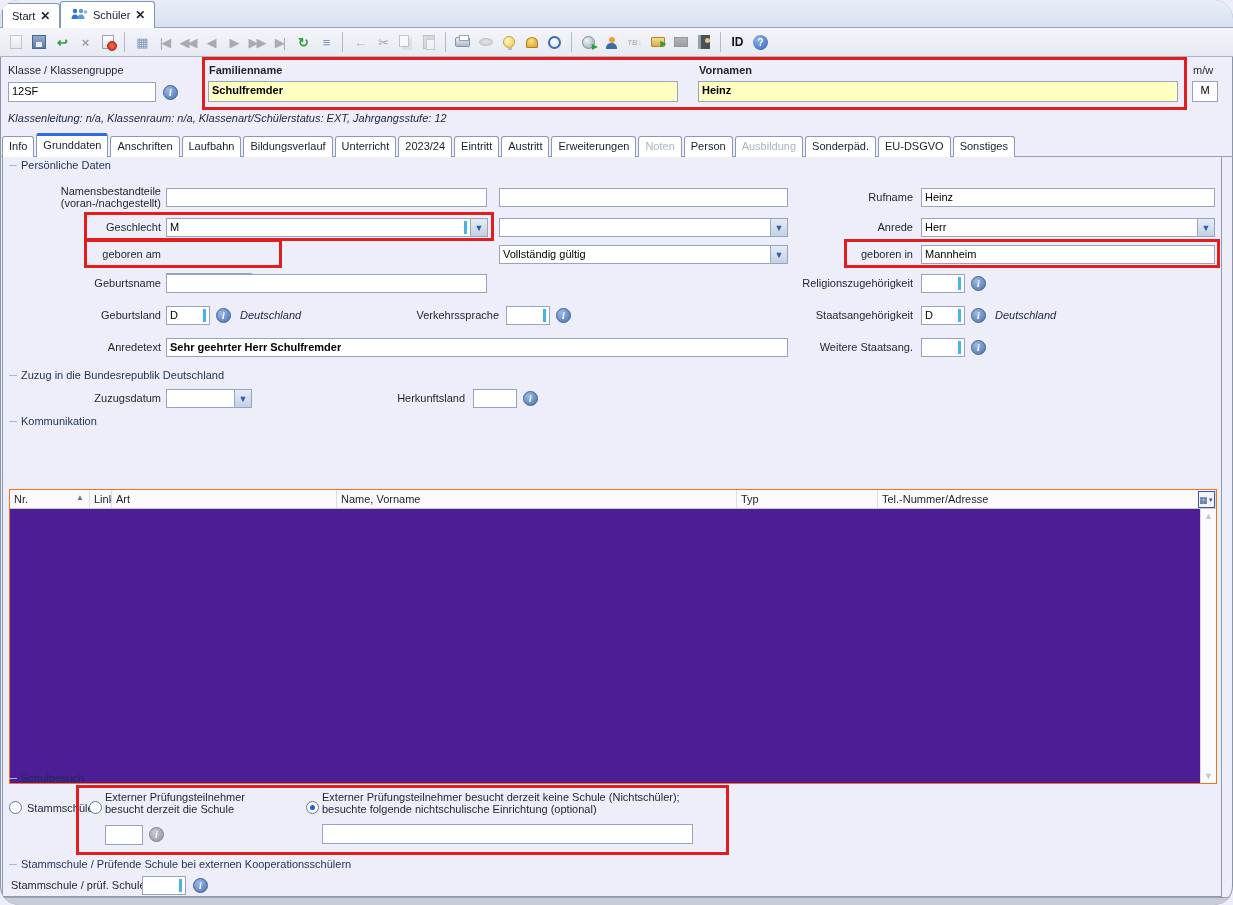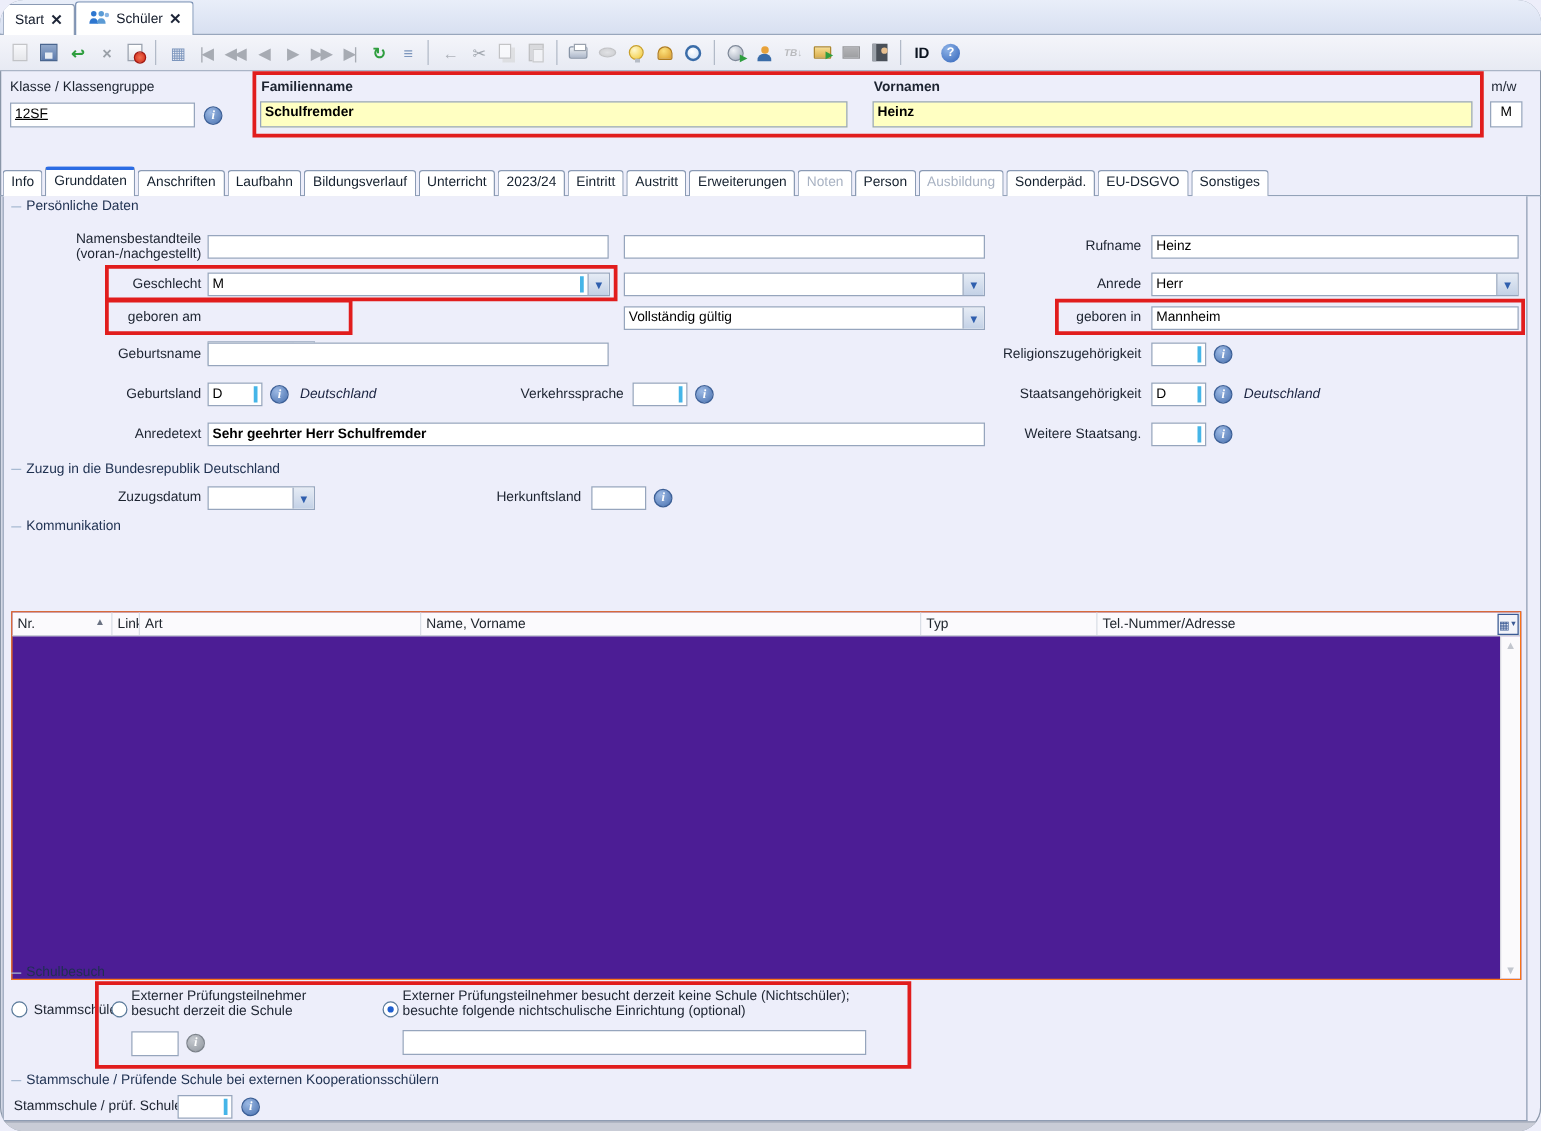--- a/index.html
+++ b/index.html
@@ -210,38 +210,39 @@
       <div class="tbsep"></div>
       <div class="tbtn">
         <span class="tb-id">ID</span>
       </div>
       <div class="tbtn">
         <span class="sh sh-help">?</span>
       </div>
     </div>
 
   <div class="lbl" style="left:8px; top:64px;">Klasse / Klassengruppe</div>
-  <div class="fld" style="left:8px; top:82px; width:148px;text-decoration:underline;">
+  <div class="fld" style="left:8px; top:82px; width:148px;">
     <span>12SF</span>
   </div>
   <div class="info-ic" style="left:163px; top:85px;">i</div>
 
   <div class="redbox" style="left:202px; top:57px; width:985px; height:53px;"></div>
   <div class="lbl b" style="left:209px; top:64px;">Familienname</div>
   <div class="fld yellow" style="left:208px; top:81px; width:470px; height:21px;">
     <span>Schulfremder</span>
   </div>
   <div class="lbl b" style="left:699px; top:64px;">Vornamen</div>
   <div class="fld yellow" style="left:698px; top:81px; width:480px; height:21px;">
     <span>Heinz</span>
   </div>
   <div class="lbl" style="left:1193px; top:64px;">m/w</div>
   <div class="fld center" style="left:1192px; top:81px; width:26px; height:21px;">
     <span>M</span>
   </div>
+  <div class="lbl i" style="left:8px; top:112px;">Klassenleitung: n/a, Klassenraum: n/a, Klassenart/Schülerstatus: EXT, Jahrgangsstufe: 12</div>
 
   <div class="ftabs" id="ftabs"><div class="ftab">Info</div><div class="ftab active">Grunddaten</div><div class="ftab">Anschriften</div><div class="ftab">Laufbahn</div><div class="ftab">Bildungsverlauf</div><div class="ftab">Unterricht</div><div class="ftab">2023/24</div><div class="ftab">Eintritt</div><div class="ftab">Austritt</div><div class="ftab">Erweiterungen</div><div class="ftab disabled">Noten</div><div class="ftab">Person</div><div class="ftab disabled">Ausbildung</div><div class="ftab">Sonderpäd.</div><div class="ftab">EU-DSGVO</div><div class="ftab">Sonstiges</div></div>
 
   <div class="panel">
 
     <div class="grp-title" style="left:6px; top:2px; width:1208px;">
       <span>Persönliche Daten</span>
     </div>
 
     <div class="lbl r" style="left:36px; top:28px; width:122px;">

